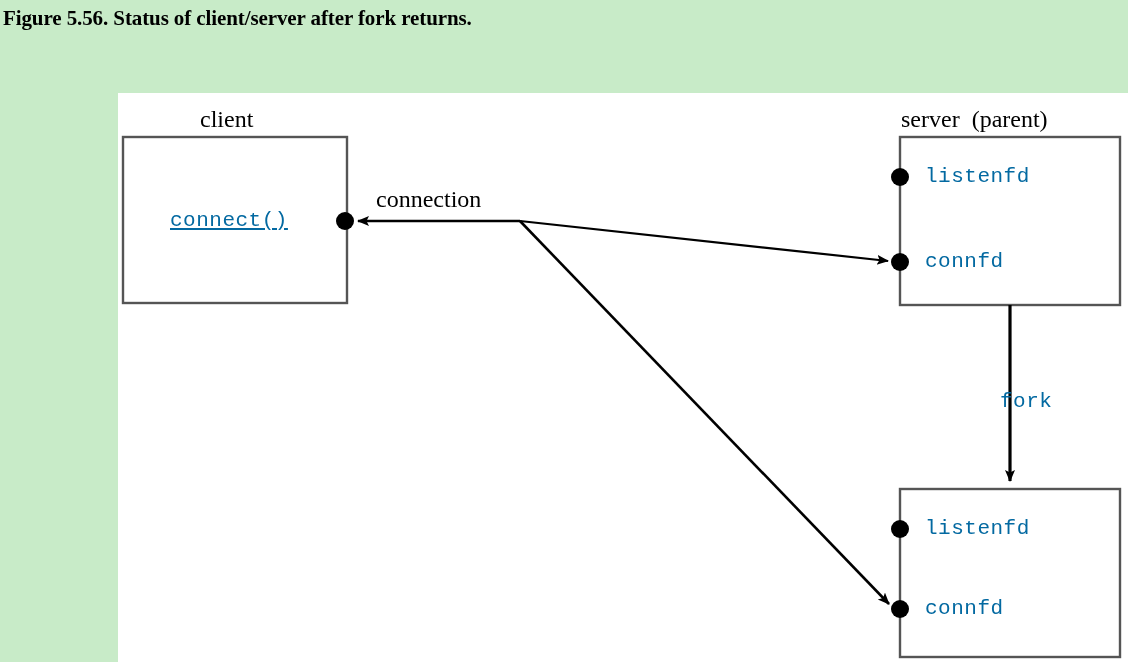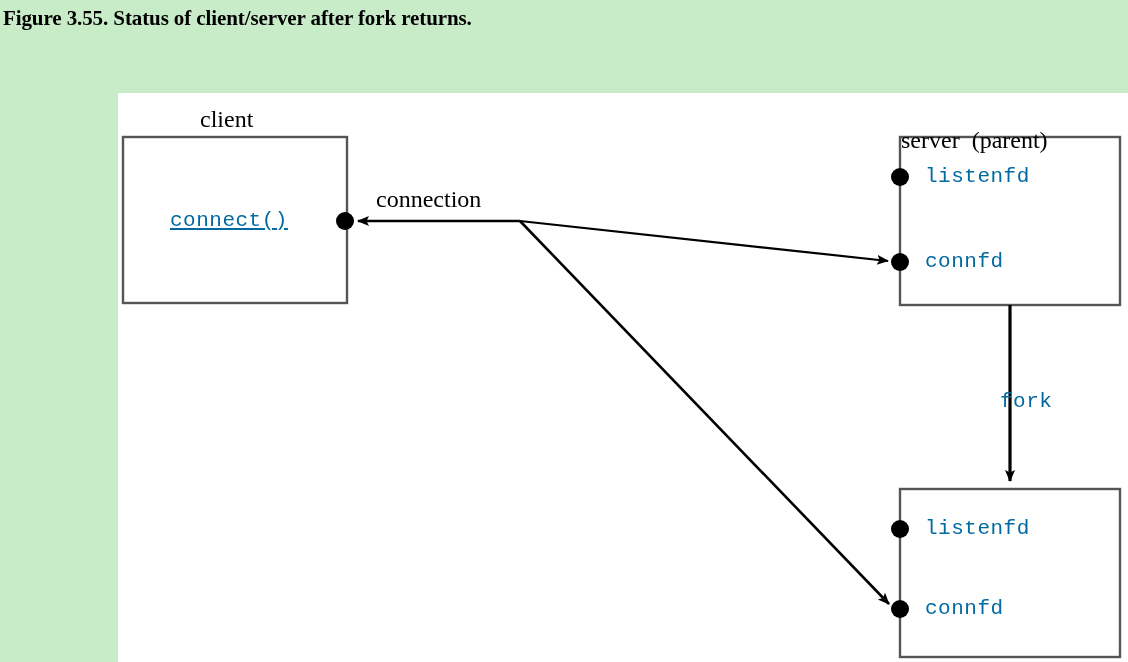--- a/index.html
+++ b/index.html
@@ -67,21 +67,21 @@
     color: #000000;
     white-space: nowrap;
   }
   .gapspace { display: inline-block; width: 12px; }
 </style>
 </head>
 <body>
 
 <div id="page">
 
-  <div class="caption">Figure 3.55. Status of client/server after fork returns.</div>
+  <div class="caption">Figure 5.56. Status of client/server after fork returns.</div>
 
   <div class="figure-canvas"></div>
 
   <svg class="figure-svg" viewBox="0 0 1128 662" xmlns="http://www.w3.org/2000/svg">
     <defs>
       <marker id="arrow-r" markerWidth="12" markerHeight="12" refX="11" refY="5" orient="auto" markerUnits="userSpaceOnUse">
         <path d="M0,0 L12,5 L0,10 L2.5,5 z" fill="#000000"></path>
       </marker>
       <marker id="arrow-l" markerWidth="12" markerHeight="12" refX="11" refY="5" orient="auto" markerUnits="userSpaceOnUse">
         <path d="M0,0 L12,5 L0,10 L2.5,5 z" fill="#000000"></path>
@@ -108,21 +108,21 @@
     <circle cx="900" cy="529" r="9" fill="#000000"></circle>
     <circle cx="900" cy="609" r="9" fill="#000000"></circle>
   </svg>
 
   <div class="serif-label" style="left:200px; top:106px;">client</div>
 
   <div class="mono-label" style="left:170px; top:209px;text-decoration:underline;">connect()</div>
 
   <div class="serif-label" style="left:376px; top:186px;">connection</div>
 
-  <div class="serif-label" style="left:901px; top:106px;margin-top:21px;"><span>server</span><span class="gapspace"></span><span>(parent)</span></div>
+  <div class="serif-label" style="left:901px; top:106px;"><span>server</span><span class="gapspace"></span><span>(parent)</span></div>
 
   <div class="mono-label" style="left:925px; top:165px;">listenfd</div>
   <div class="mono-label" style="left:925px; top:250px;">connfd</div>
 
   <div class="mono-label" style="left:1000px; top:361px;margin-top:29px;">fork</div>
 
 
   <div class="mono-label" style="left:925px; top:517px;">listenfd</div>
   <div class="mono-label" style="left:925px; top:597px;">connfd</div>
 

